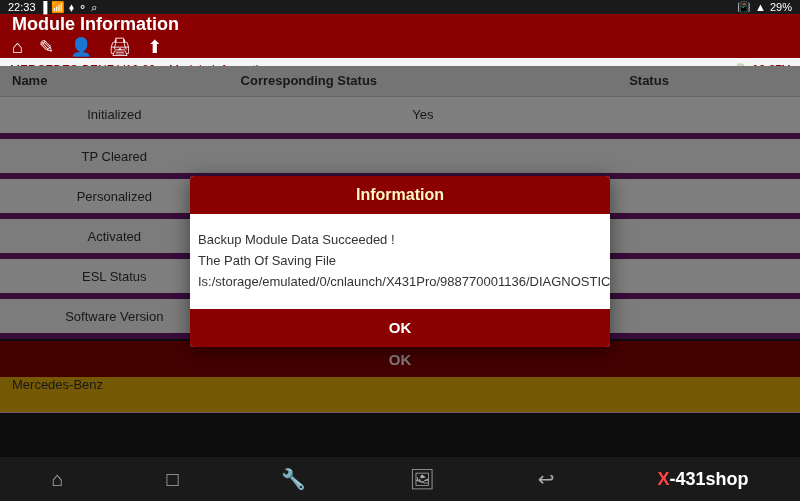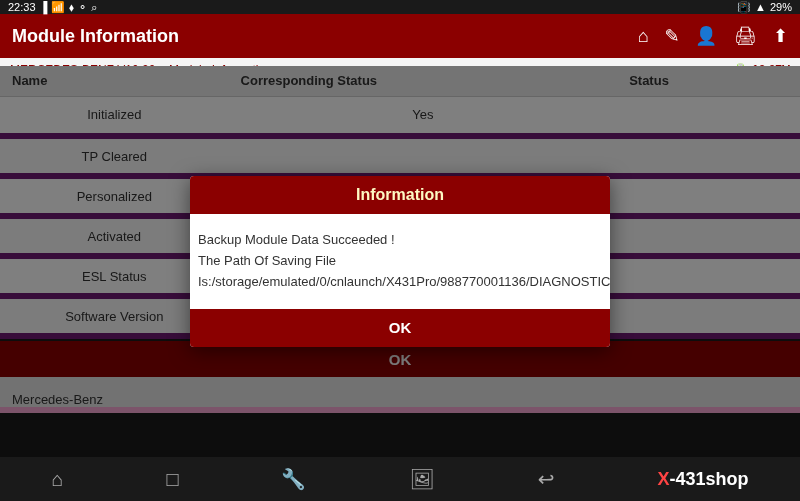--- a/index.html
+++ b/index.html
@@ -24,23 +24,24 @@
       font-size: 11px;
     }
     .status-bar-left { display: flex; align-items: center; gap: 4px; }
     .status-bar-right { display: flex; align-items: center; gap: 4px; }
 
     
     .header {
       background: #8b0000;
       height: 44px;
       display: flex;
-      align-items: center;
+      align-items: flex-start;
       justify-content: space-between;
       padding: 0 12px;
+      flex-direction: column;
     }
     .header-title {
       color: white;
       font-size: 18px;
       font-weight: bold;
     }
     .header-icons {
       display: flex;
       gap: 16px;
       align-items: center;
@@ -282,21 +283,21 @@
         <td class="col-value">50</td>
         <td class="col-status"></td>
       </tr>
     </tbody>
   </table>
 
   <div class="ok-bar">
     <span>OK</span>
   </div>
 
-  <div style="background: #e5e5e5; height: 36px; display: flex; align-items: flex-end; padding: 0 12px; border-bottom: 6px solid #f9a8d4;">
+  <div style="background: #eab308; height: 36px; display: flex; align-items: flex-start; padding: 0 12px; border-bottom: 1px solid #f9a8d4;">
     <span style="font-size: 13px; color: #333;">Mercedes-Benz</span>
   </div>
 
   <div class="modal-overlay">
     <div class="modal">
       <div class="modal-header">
         <span>Information</span>
       </div>
       <div class="modal-body">
         <div>Backup Module Data Succeeded !</div>

